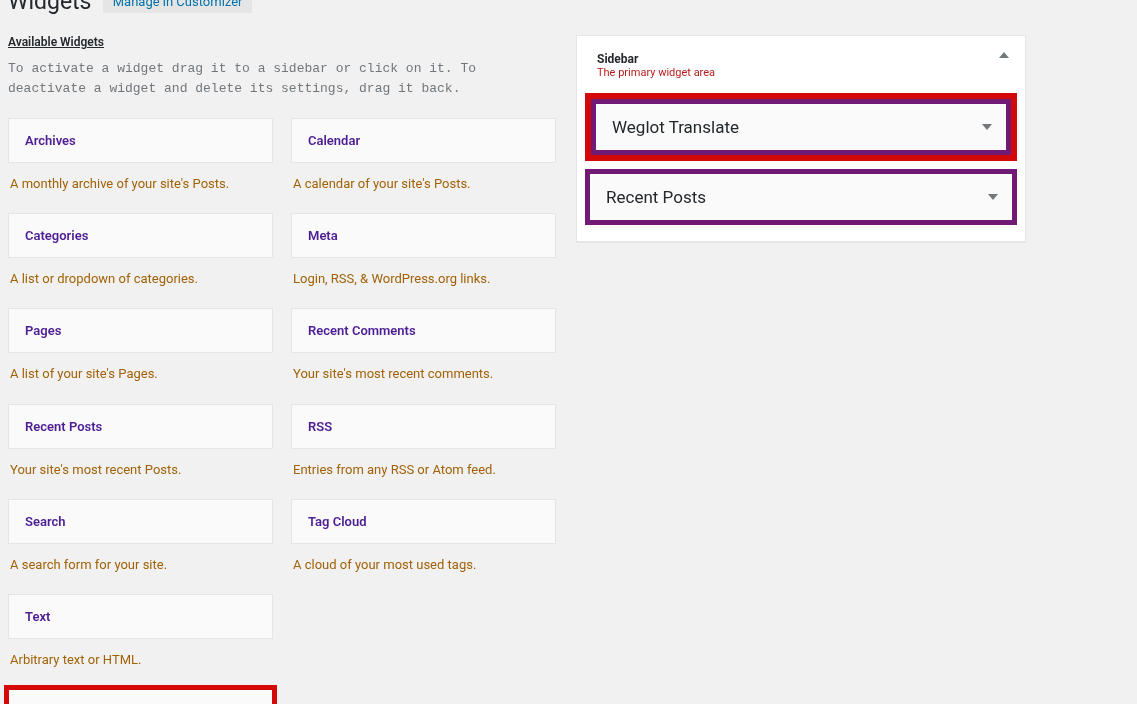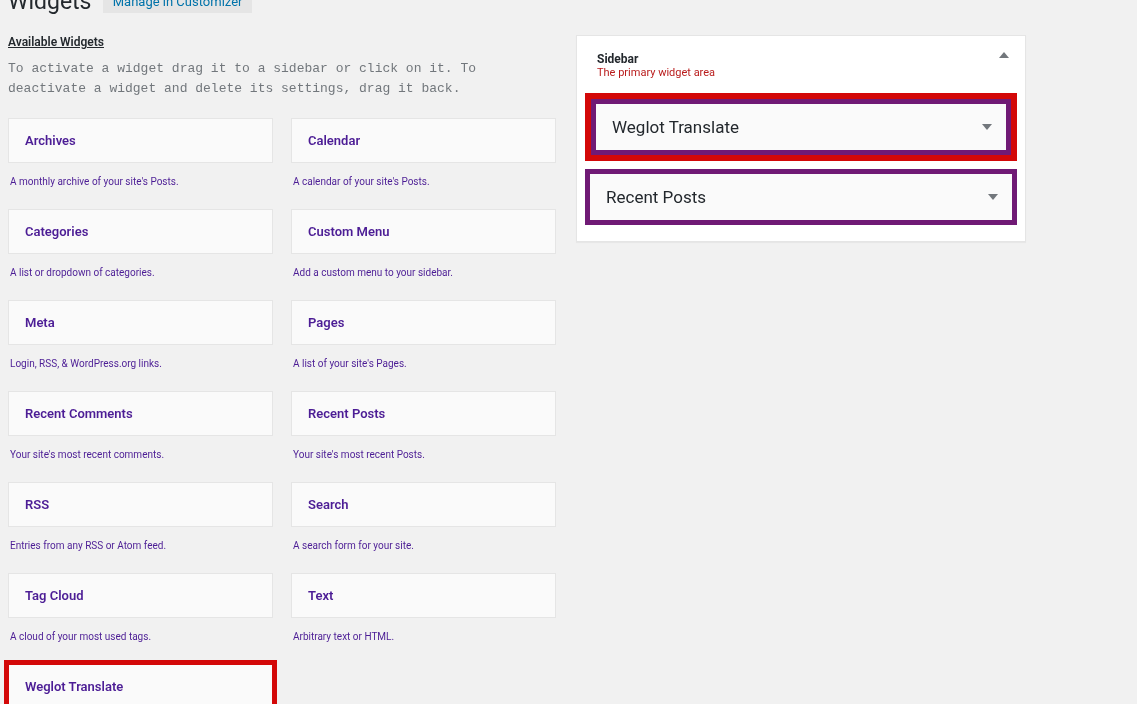--- a/index.html
+++ b/index.html
@@ -77,22 +77,22 @@
     .widget-box {
       background: #fafafa;
       border: 1px solid #e5e5e5;
       padding: 14px 16px;
       font-size: 13px;
       font-weight: 600;
       color: #4c1d95;
       cursor: move;
     }
     .widget-desc {
-      font-size: 10px;
-      color: #4c1d95;
+      font-size: 13px;
+      color: #a16207;
       padding: 12px 2px 20px 2px;
       line-height: 1.4;
     }
     .widget-item.highlighted .widget-box {
       outline: 5px solid #d30808;
       outline-offset: -1px;
       position: relative;
     }
     .sidebar-panel {
       background: #fff;
@@ -183,24 +183,20 @@
             <div class="widget-box">Archives</div>
             <div class="widget-desc">A monthly archive of your site's Posts.</div>
           </div>
           <div class="widget-item">
             <div class="widget-box">Calendar</div>
             <div class="widget-desc">A calendar of your site's Posts.</div>
           </div>
           <div class="widget-item">
             <div class="widget-box">Categories</div>
             <div class="widget-desc">A list or dropdown of categories.</div>
-          </div>
-          <div class="widget-item">
-            <div class="widget-box">Custom Menu</div>
-            <div class="widget-desc">Add a custom menu to your sidebar.</div>
           </div>
           <div class="widget-item">
             <div class="widget-box">Meta</div>
             <div class="widget-desc">Login, RSS, &amp; WordPress.org links.</div>
           </div>
           <div class="widget-item">
             <div class="widget-box">Pages</div>
             <div class="widget-desc">A list of your site's Pages.</div>
           </div>
           <div class="widget-item">

